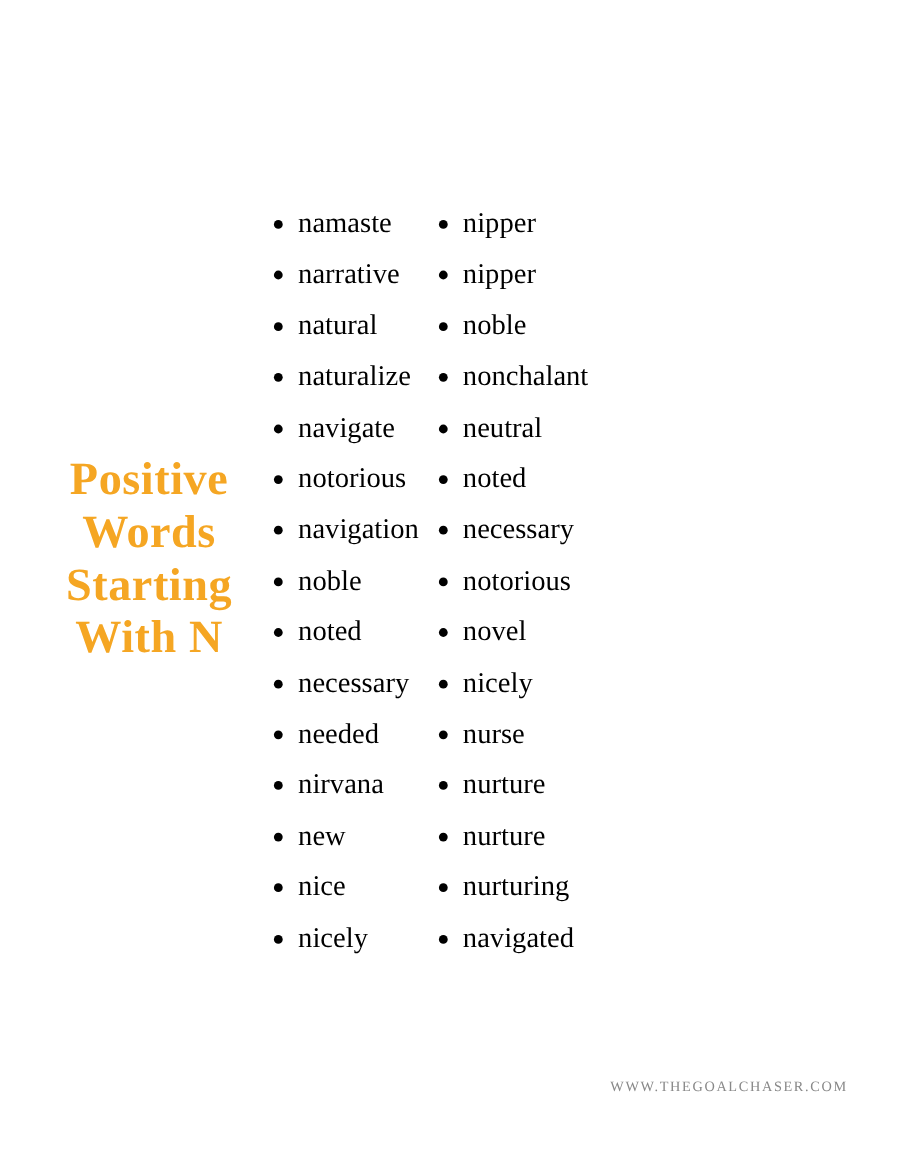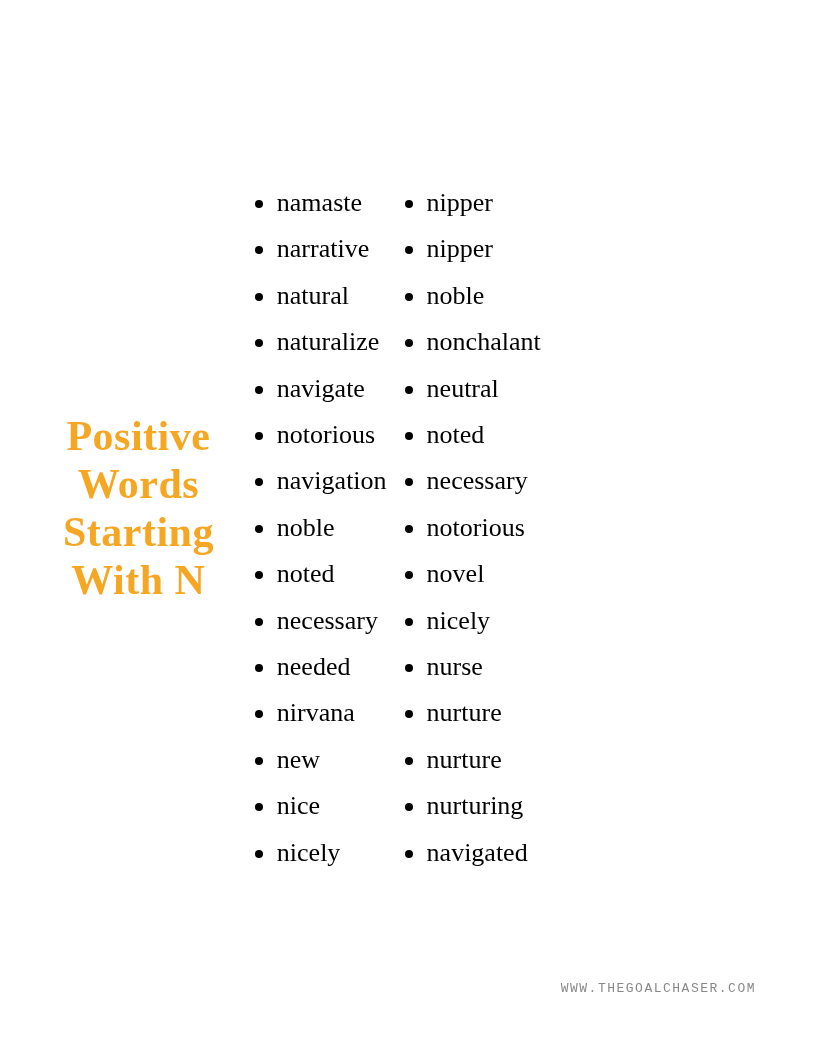--- a/index.html
+++ b/index.html
@@ -63,21 +63,21 @@
       line-height: 1.4;
     }
 
     .footer {
       margin-top: auto;
       padding-top: 40px;
       padding-bottom: 20px;
       font-size: 13px;
       color: #888888;
       letter-spacing: 1.5px;
-      font-family: Liberation Mono, monospace;
+      font-family: Liberation Serif, serif;
       text-align: center;
     }
   </style>
 </head>
 <body>
 
 <div class="page-container">
   <h1 class="title">Positive Words Starting With N</h1>
 
   <div class="columns-container">

